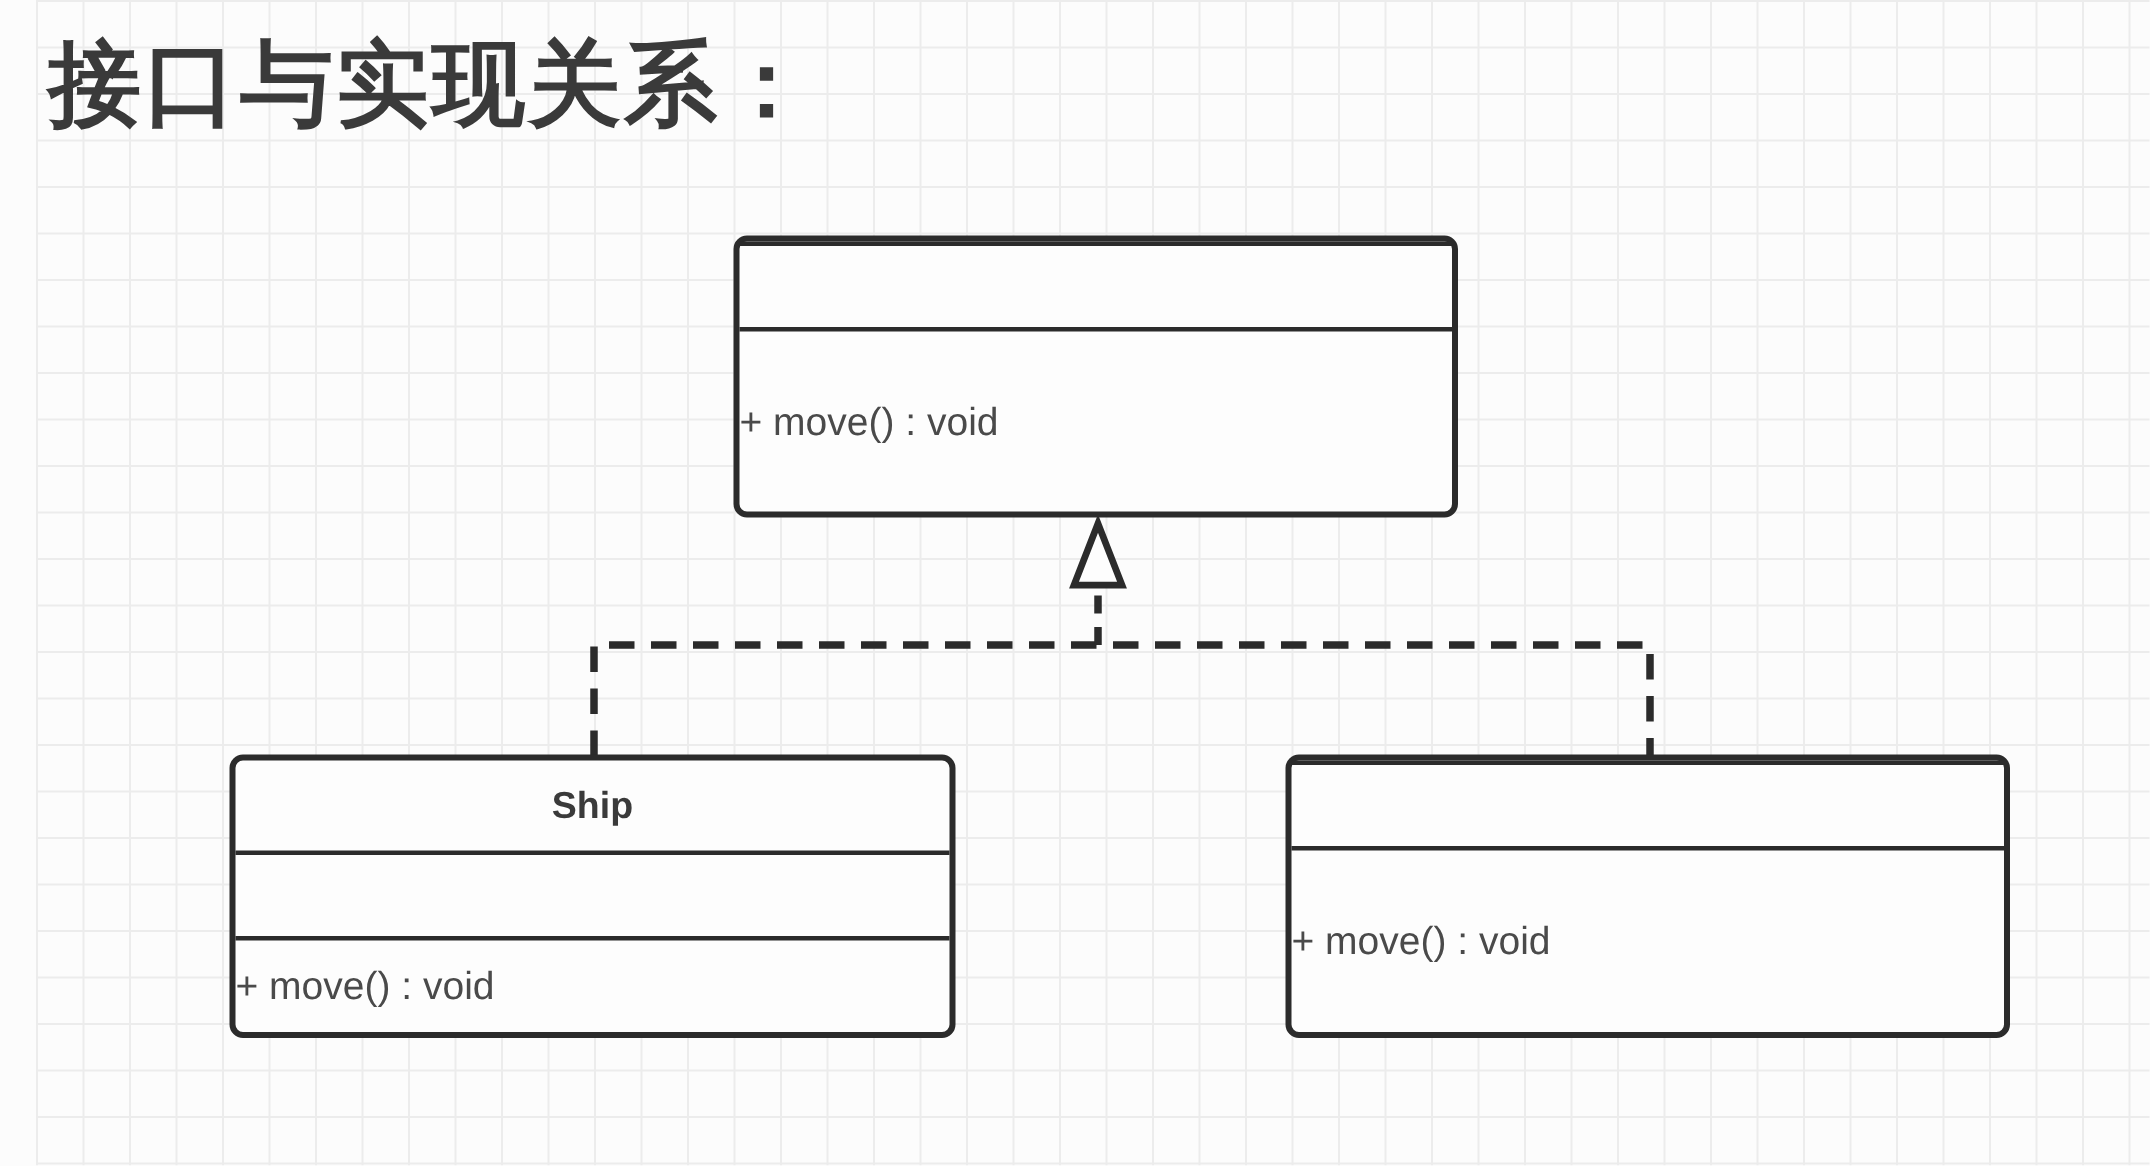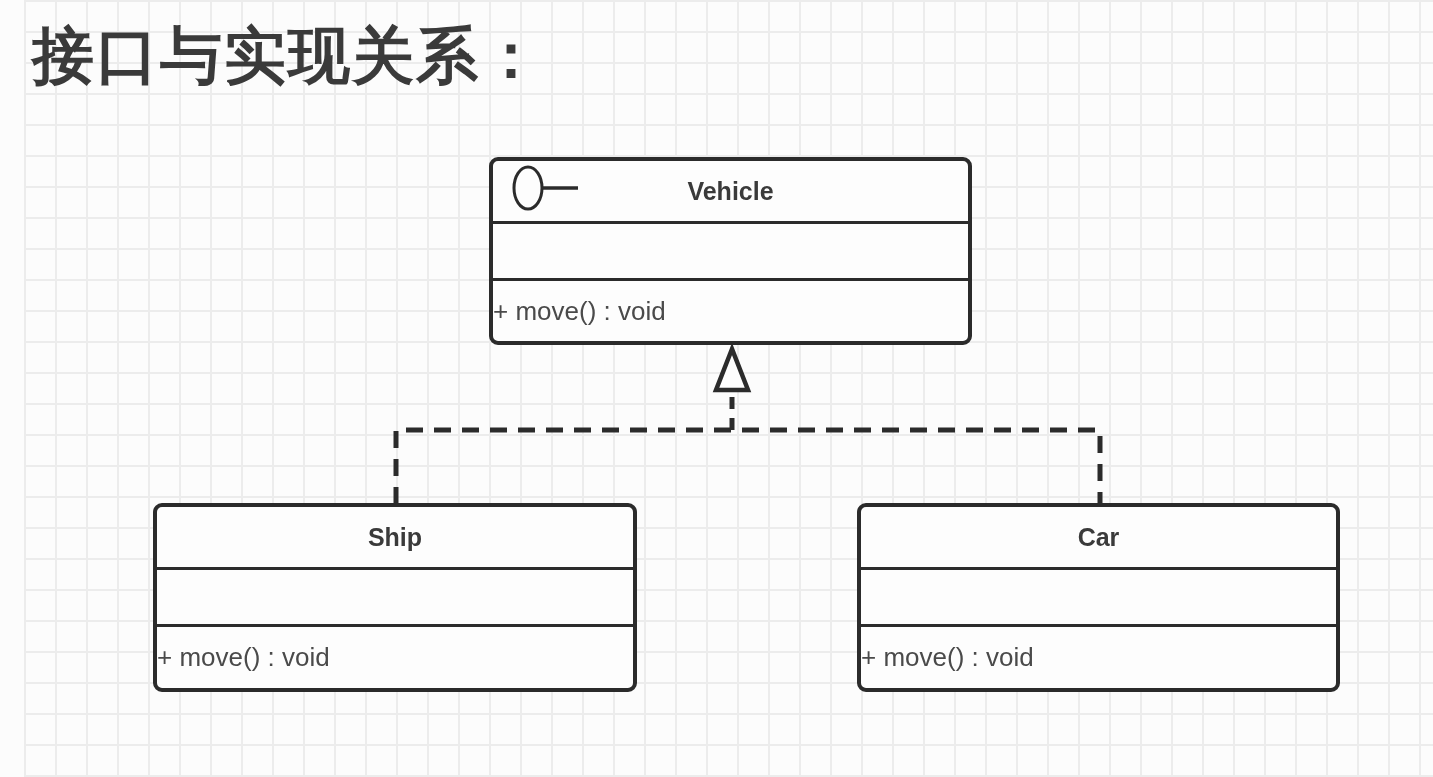--- a/index.html
+++ b/index.html
@@ -85,46 +85,36 @@
   <svg class="connector-layer" viewBox="0 0 1433 777" xmlns="http://www.w3.org/2000/svg">
 
     <path d="M 372 504 L 372 430 L 1076 430 L 1076 504" fill="none" stroke="#2b2b2b" stroke-width="5" stroke-dasharray="17 11"></path>
 
     <path d="M 708 430 L 708 391" fill="none" stroke="#2b2b2b" stroke-width="5" stroke-dasharray="12 9"></path>
 
     <polygon points="708,349 692,390 724,390" fill="#fdfdfd" stroke="#2b2b2b" stroke-width="4.5" stroke-linejoin="miter"></polygon>
   </svg>
 
   <div class="uml-class" style="left:465px; top:157px; width:483px; height:188px;">
-    <div class="header">
-      <svg class="iface-icon" width="72" height="50" viewBox="0 0 72 50">
-        <ellipse cx="17" cy="24" rx="14" ry="21" fill="none" stroke="#2b2b2b" stroke-width="3"></ellipse>
-        <line x1="31" y1="24" x2="67" y2="24" stroke="#2b2b2b" stroke-width="3.5"></line>
-      </svg>
-      <span class="class-name">Vehicle</span>
-    </div>
     <div class="attrs"></div>
     <div class="methods">
       <span class="method-text">+ move() : void</span>
     </div>
   </div>
 
   <div class="uml-class" style="left:129px; top:503px; width:484px; height:189px;">
     <div class="header">
       <span class="class-name">Ship</span>
     </div>
     <div class="attrs"></div>
     <div class="methods">
       <span class="method-text">+ move() : void</span>
     </div>
   </div>
 
   <div class="uml-class" style="left:833px; top:503px; width:483px; height:189px;">
-    <div class="header">
-      <span class="class-name">Car</span>
-    </div>
     <div class="attrs"></div>
     <div class="methods">
       <span class="method-text">+ move() : void</span>
     </div>
   </div>
 
 </div>
 
 </body></html>

